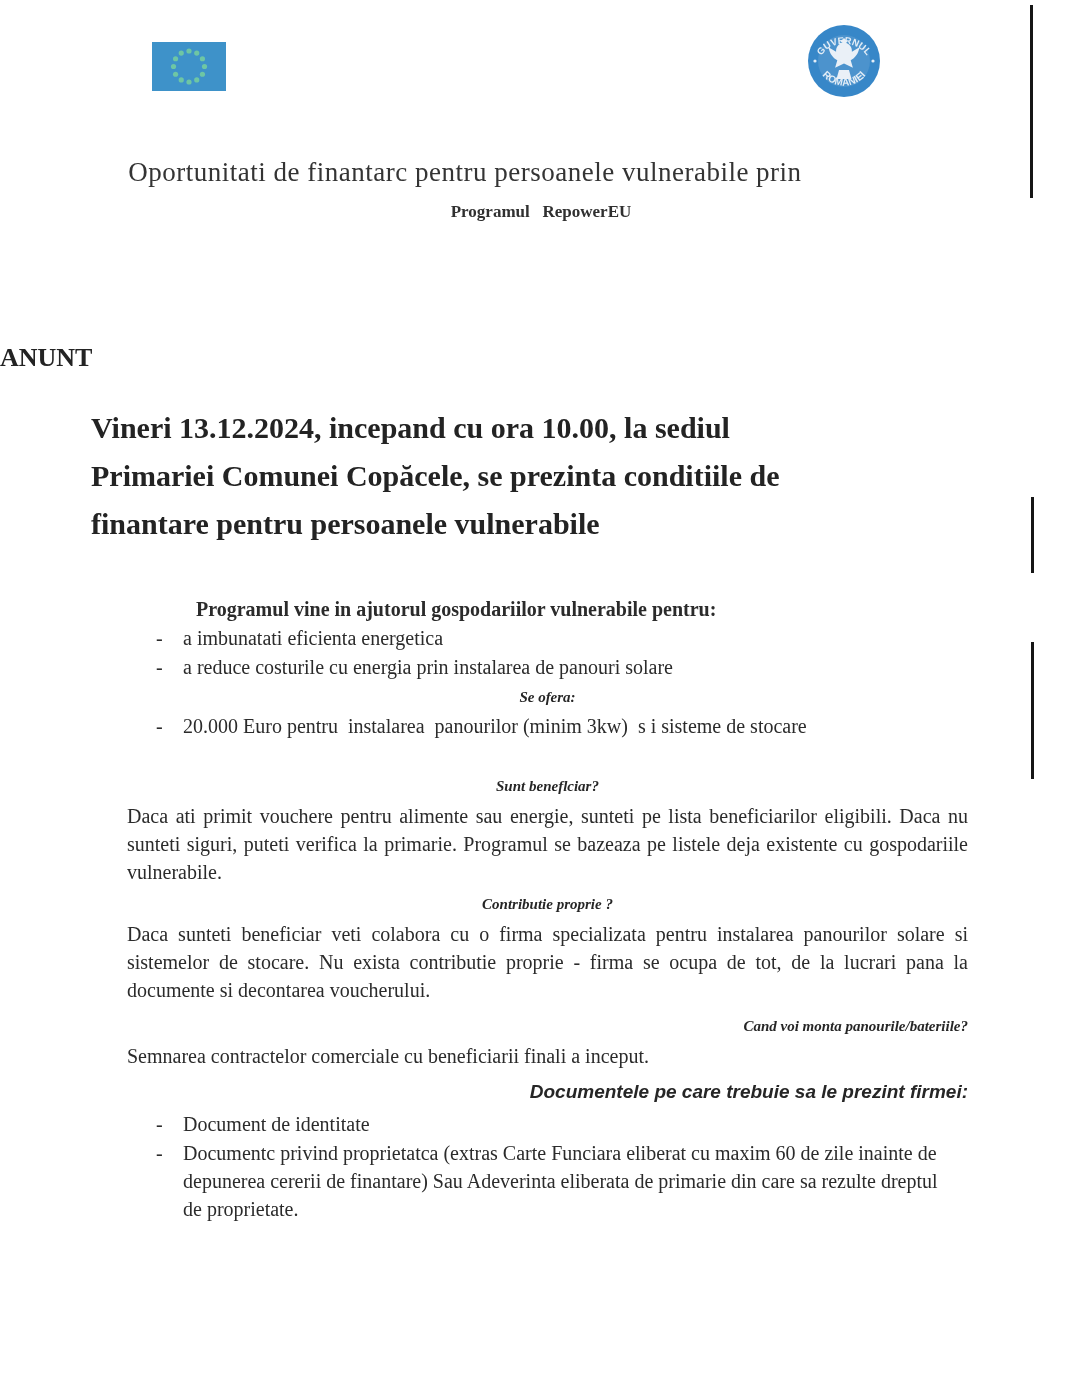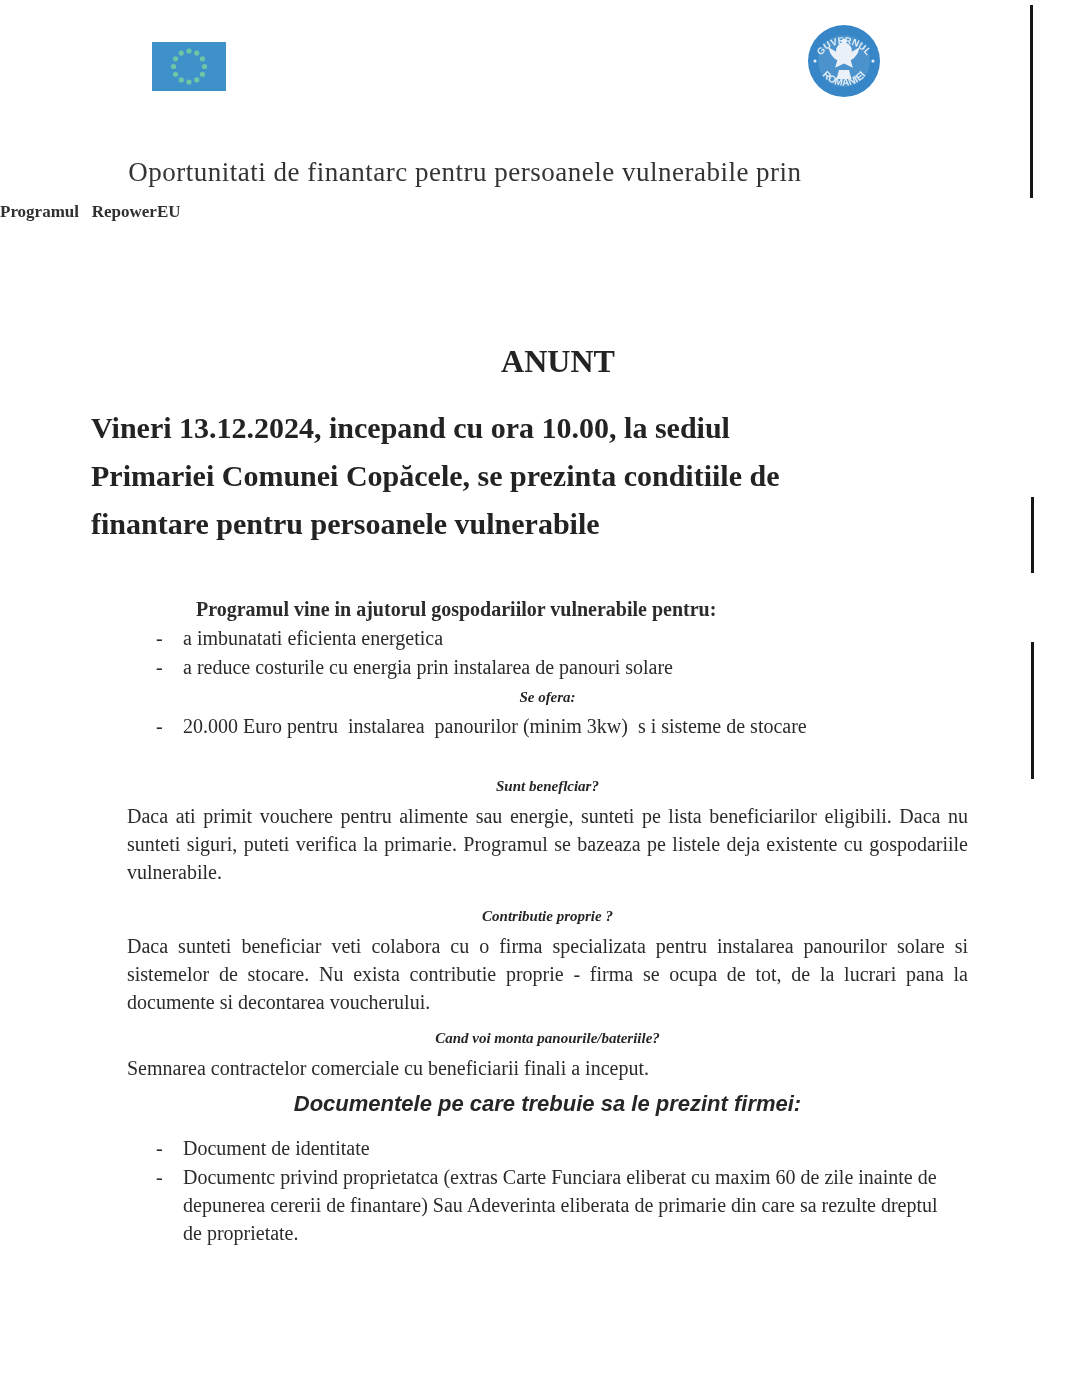--- a/index.html
+++ b/index.html
@@ -17,26 +17,26 @@
   .eu-flag { position:absolute; left:152px; top:42px; width:74px; height:49px; }
   .gov-logo { position:absolute; left:806px; top:23px; width:76px; height:76px; }
 
   
   .doc-title {
     position:absolute; top:157px; left:0; width:930px;
     text-align:center; font-size:27px; color:#343434; letter-spacing:0.5px;
   }
   .doc-subtitle {
     position:absolute; top:202px; left:0; width:1082px;
-    font-weight:bold; font-size:17px; color:#303030;
+    text-align:center; font-weight:bold; font-size:17px; color:#303030;
     white-space:pre;
   }
   .anunt {
     position:absolute; top:343px; left:0; width:1082px;
-    text-align:center; font-weight:bold; font-size:32px; color:#232323;padding-left:34px;
+    text-align:left; font-weight:bold; font-size:26px; color:#232323;
   }
   .event {
     position:absolute; top:404px; left:91px; width:900px;
     text-align:left; font-weight:bold; font-size:30px; line-height:48px;
     color:#232323;
   }
 
   
   .body {
     position:absolute; top:550px; left:127px; width:841px;
@@ -46,27 +46,27 @@
   .bullet { display:flex; margin-top:1px; }
   .dash { flex:0 0 56px; padding-left:29px; }
   .btext { flex:1; padding-right:18px; }
   .prewrap { white-space:pre-wrap; }
   .subhead {
     text-align:center; font-weight:bold; font-style:italic;
     font-size:15px; margin-top:2px; color:#262626;
   }
   .subhead.sans {
     font-family:"Liberation Sans", sans-serif;
-    font-size:22px;
+    font-size:19px;
   }
   .para { text-align:justify; margin-top:2px; }
   .plain { margin-top:2px; }
   .mt16 { margin-top:32px; }
-  .mt8 { margin-top:8px; }
-  .mt4 { margin-top:16px; }
+  .mt8 { margin-top:8px;text-align:right; }
+  .mt4 { margin-top:4px; }
 
   
   .vline { position:absolute; width:3px; background:#161616; }
   .vline-1 { left:1030px; top:5px;   height:193px; }
   .vline-2 { left:1031px; top:497px; height:76px; }
   .vline-3 { left:1031px; top:642px; height:137px; }
 </style>
 </head>
 <body>
 

